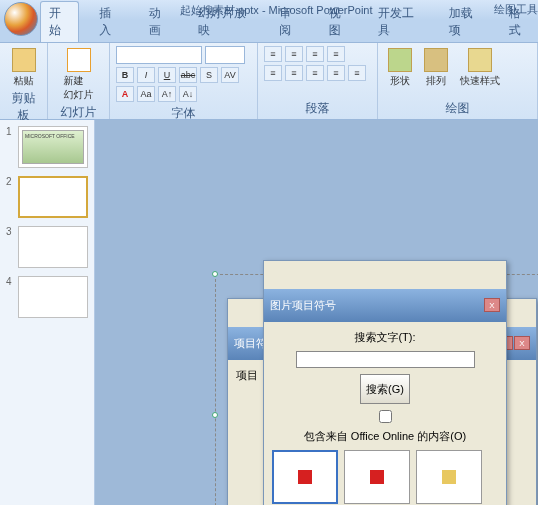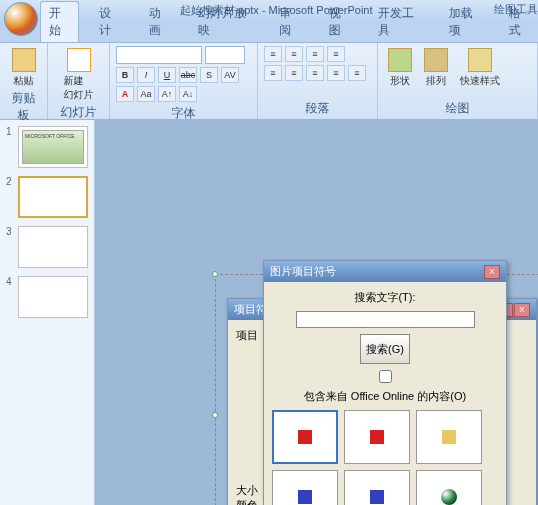--- a/index.html
+++ b/index.html
@@ -21,21 +21,21 @@
   .workspace { display: flex; height: 385px; }
   .slide-panel { width: 95px; background: #eef4fb; border-right: 1px solid #b3c9e4; padding: 6px; }
   .thumb-row { display: flex; align-items: flex-start; margin-bottom: 8px; }
   .thumb-num { font-size: 10px; color: #666; width: 10px; }
   .thumb { width: 70px; height: 42px; background: #fff; border: 1px solid #c0c0c0; margin-left: 2px; }
   .thumb.sel { border: 2px solid #d4a83c; }
   .canvas { flex: 1; background: #9eb9d8; position: relative; }
   .textbox-outline { position: absolute; left: 120px; top: 154px; width: 335px; height: 282px; border: 1px dashed #888; }
   .textbox-outline .h { position: absolute; width: 6px; height: 6px; background: #fff; border: 1px solid #4a7; border-radius: 50%; }
   .dialog { position: absolute; background: #ece9d8; border: 1px solid #7a96b8; box-shadow: 2px 2px 5px rgba(0,0,0,0.3); }
-  .dlg-title { background: linear-gradient(#8cb3e0,#5a84b8); color: #fff; font-size: 11px; padding: 3px 6px; display: flex; justify-content: space-between; align-items: center; }
+  .dlg-title { background: linear-gradient(#8cb3e0,#5a84b8); color: #fff; font-size: 11px; padding: 9px 6px; display: flex; justify-content: space-between; align-items: flex-start; margin-top: 28px; }
   .dlg-close { display: flex; gap: 1px; }
   .dlg-close span { width: 16px; height: 14px; background: #d88; border: 1px solid #a55; font-size: 8px; display: flex; align-items: center; justify-content: center; color: #fff; }
   .dlg-body { padding: 8px; }
   .field-row { display: flex; align-items: center; gap: 6px; margin-bottom: 6px; font-size: 11px; flex-direction: column; }
   .text-input { height: 18px; background: #fff; border: 1px solid #888; flex: 1; }
   .dlg-btn { height: 30px; padding: 0 5px; background: linear-gradient(#fff,#e0ddd0); border: 1px solid #888; font-size: 11px; cursor: pointer; }
   .bullet-grid { display: grid; grid-template-columns: repeat(3, 66px); grid-template-rows: repeat(4, 54px); gap: 6px; margin: 6px 0; }
   .bullet-cell { background: #fff; border: 1px solid #999; display: flex; align-items: center; justify-content: center; }
   .bullet-cell.sel { border: 2px solid #3b72c4; }
   .sw { width: 14px; height: 14px; }
@@ -48,21 +48,21 @@
 <body>
 
 <div class="office-btn"></div>
 <div class="title-bar">
   <span>起始搜索材.pptx - Microsoft PowerPoint</span>
 </div>
 <div class="title-right">绘图工具</div>
 
 <div class="ribbon-tabs">
   <div class="tab active">开始</div>
-  <div class="tab">设计</div>
+  <div class="tab">插入</div>
   <div class="tab">动画</div>
   <div class="tab">幻灯片放映</div>
   <div class="tab">审阅</div>
   <div class="tab">视图</div>
   <div class="tab">开发工具</div>
   <div class="tab">加载项</div>
   <div class="tab">格式</div>
 </div>
 
 <div class="ribbon">

